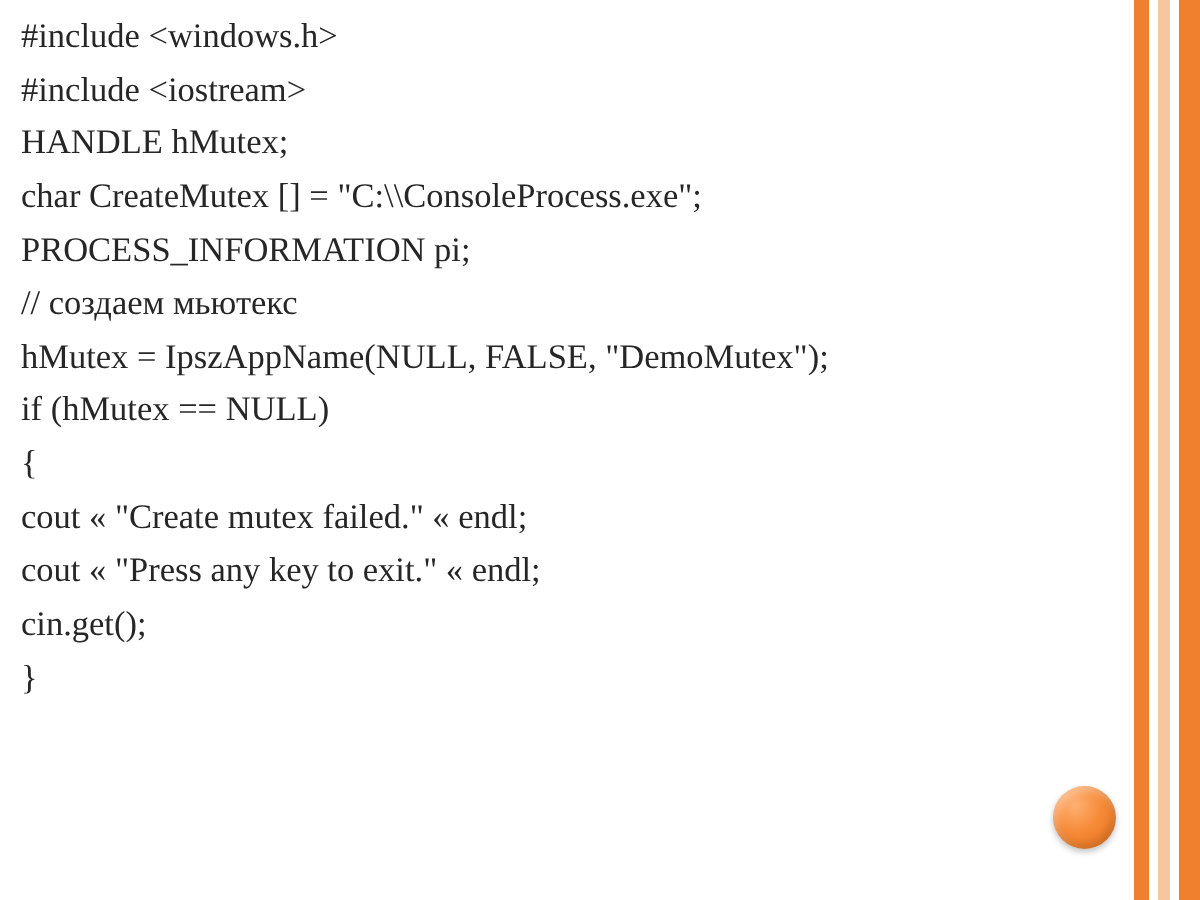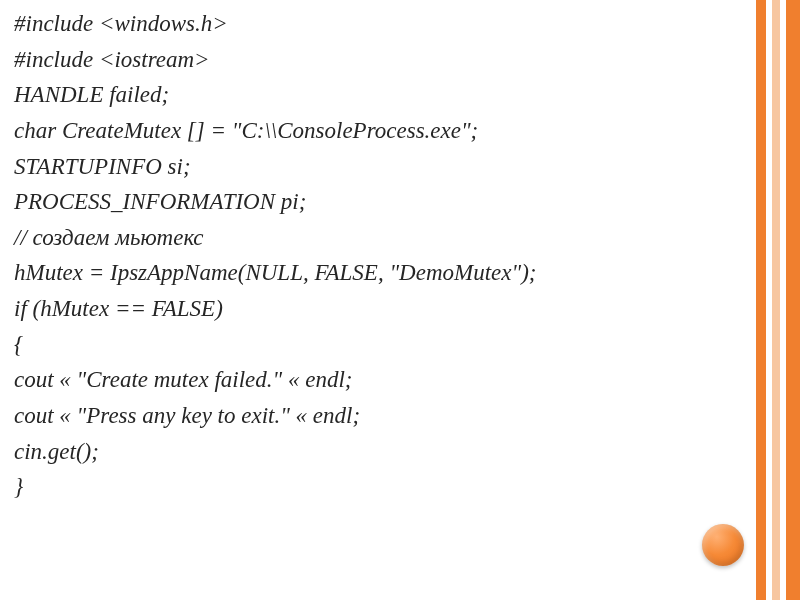--- a/index.html
+++ b/index.html
@@ -35,21 +35,20 @@
     left: 14px;
     right: 60px;
     bottom: 6px;
     color: #262626;
     font-size: 23px;
     line-height: 1.55;
   }
   .code-line {
     white-space: pre-wrap;
     word-break: break-word;
-    font-style: italic;
   }
 
   .pager {
     position: absolute;
     right: 56px;
     bottom: 34px;
     width: 42px;
     height: 42px;
     border-radius: 50%;
     background: radial-gradient(circle at 35% 30%, #ffb073 0%, #f68a37 45%, #e9731f 100%);
@@ -63,27 +62,26 @@
 
   <div class="stripe stripe-a"></div>
   <div class="stripe stripe-b"></div>
   <div class="stripe stripe-c"></div>
   <div class="stripe stripe-d"></div>
   <div class="stripe stripe-e"></div>
 
   <div class="content">
     <div class="code-line">#include &lt;windows.h&gt;</div>
     <div class="code-line">#include &lt;iostream&gt;</div>
-    <div class="code-line">HANDLE failed;</div>
+    <div class="code-line">HANDLE hMutex;</div>
     <div class="code-line">char CreateMutex [] = "C:\\ConsoleProcess.exe";</div>
-    <div class="code-line">STARTUPINFO si;</div>
     <div class="code-line">PROCESS_INFORMATION pi;</div>
     <div class="code-line">// создаем мьютекс</div>
     <div class="code-line">hMutex = IpszAppName(NULL, FALSE, "DemoMutex");</div>
-    <div class="code-line">if (hMutex == FALSE)</div>
+    <div class="code-line">if (hMutex == NULL)</div>
     <div class="code-line">{</div>
     <div class="code-line">cout « "Create mutex failed." « endl;</div>
     <div class="code-line">cout « "Press any key to exit." « endl;</div>
     <div class="code-line">cin.get();</div>
     <div class="code-line">}</div>
   </div>
 
   <div class="pager"></div>
 </div>
 

